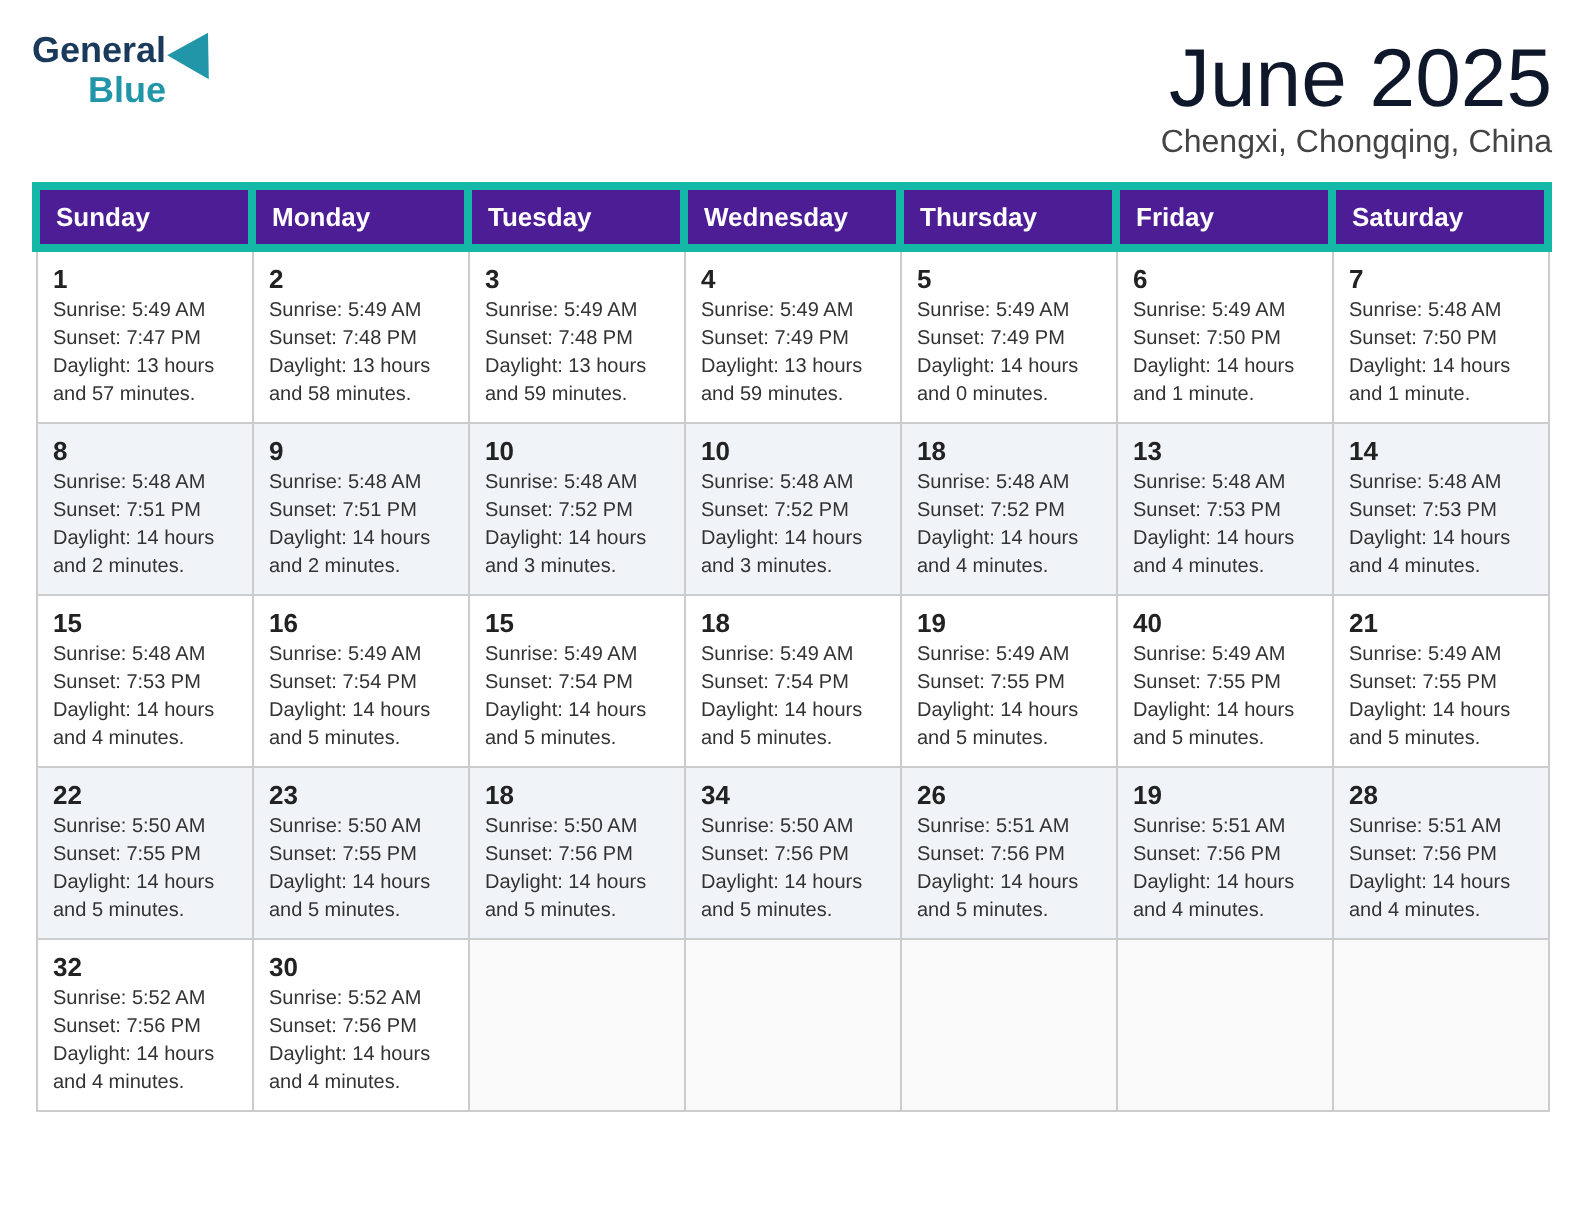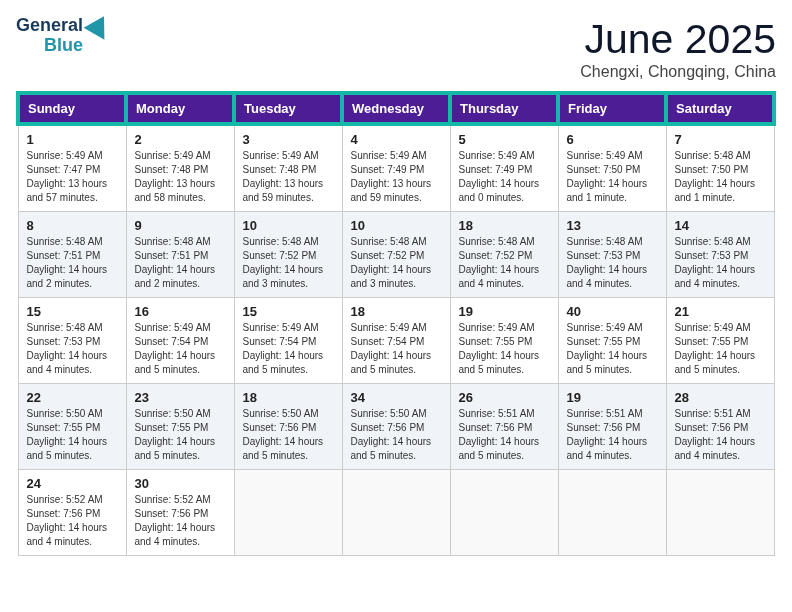--- a/index.html
+++ b/index.html
@@ -332,21 +332,21 @@
         <td>
           <span class="day-num">28</span>
           <div class="day-info" style="white-space: pre-line;">Sunrise: 5:51 AM
 Sunset: 7:56 PM
 Daylight: 14 hours
 and 4 minutes.</div>
         </td>
       </tr>
       <tr>
         <td>
-          <span class="day-num">24</span>
+          <span class="day-num">32</span>
           <div class="day-info" style="white-space: pre-line;">Sunrise: 5:52 AM
 Sunset: 7:56 PM
 Daylight: 14 hours
 and 4 minutes.</div>
         </td>
         <td>
           <span class="day-num">30</span>
           <div class="day-info" style="white-space: pre-line;">Sunrise: 5:52 AM
 Sunset: 7:56 PM
 Daylight: 14 hours

